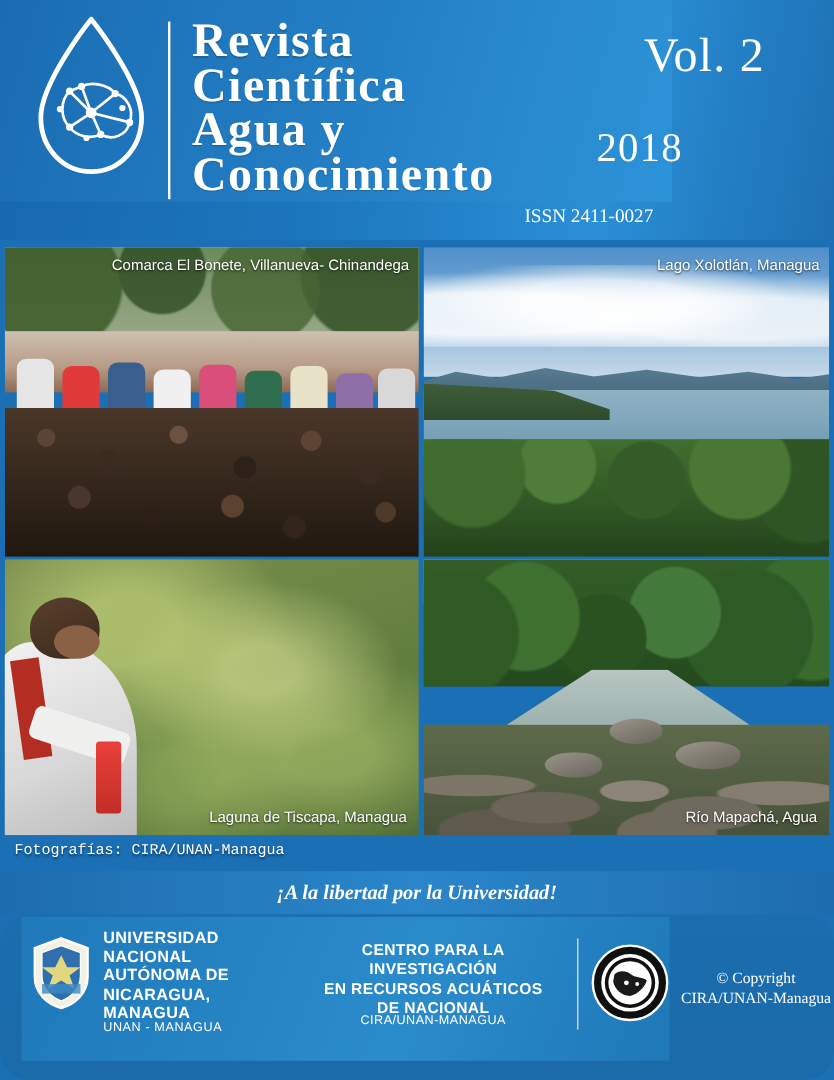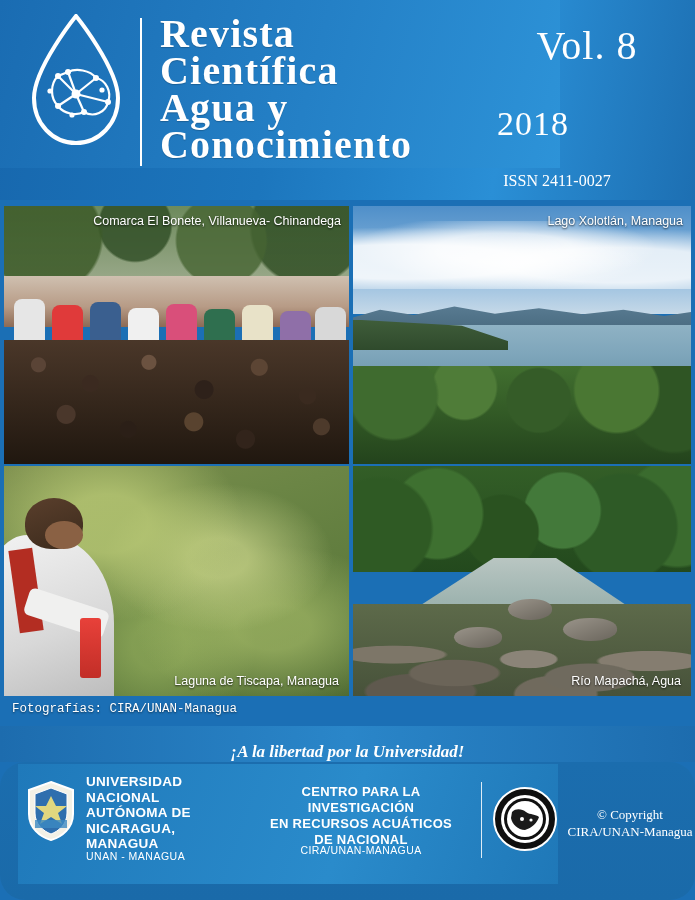--- a/index.html
+++ b/index.html
@@ -80,21 +80,21 @@
     color: #ffffff;
     font-family: "Liberation Serif", serif;
     font-size: 34px;
     letter-spacing: 1px;
   }
   .issn {
     position: absolute;
     right: 18px;
     top: 172px;
     width: 240px;
-    text-align: center;
+    text-align: left;
     color: #ffffff;
     font-family: "Liberation Serif", serif;
     font-size: 16px;
   }
 
   
   .photos {
     position: absolute;
     left: 0;
     top: 202px;
@@ -258,21 +258,20 @@
     position: absolute;
     left: 0; top: 0;
     width: 695px;
     line-height: 36px;
     text-align: center;
     color: #ffffff;
     font-family: "Liberation Serif", serif;
     font-style: italic;
     font-weight: bold;
     font-size: 17px;
-    margin-top: 8px;
   }
 
   
   .footer {
     position: absolute;
     left: 0;
     top: 762px;
     width: 695px;
     height: 138px;
     background: linear-gradient(180deg,#1b6dae 0%, #1a6aa9 100%);
@@ -395,21 +394,21 @@
       </svg>
     </div>
 
     <div class="title-block">
       <div class="title-line">Revista</div>
       <div class="title-line">Científica</div>
       <div class="title-line">Agua y</div>
       <div class="title-line">Conocimiento</div>
     </div>
 
-    <div class="vol">Vol. 8</div>
+    <div class="vol">Vol. 2</div>
     <div class="year">2018</div>
     <div class="issn">ISSN 2411-0027</div>
   </div>
 
   <div class="photos">
 
     <div class="photo p1">
       <div class="sky"></div>
       <div class="trees"></div>
       <div class="wall"></div>

